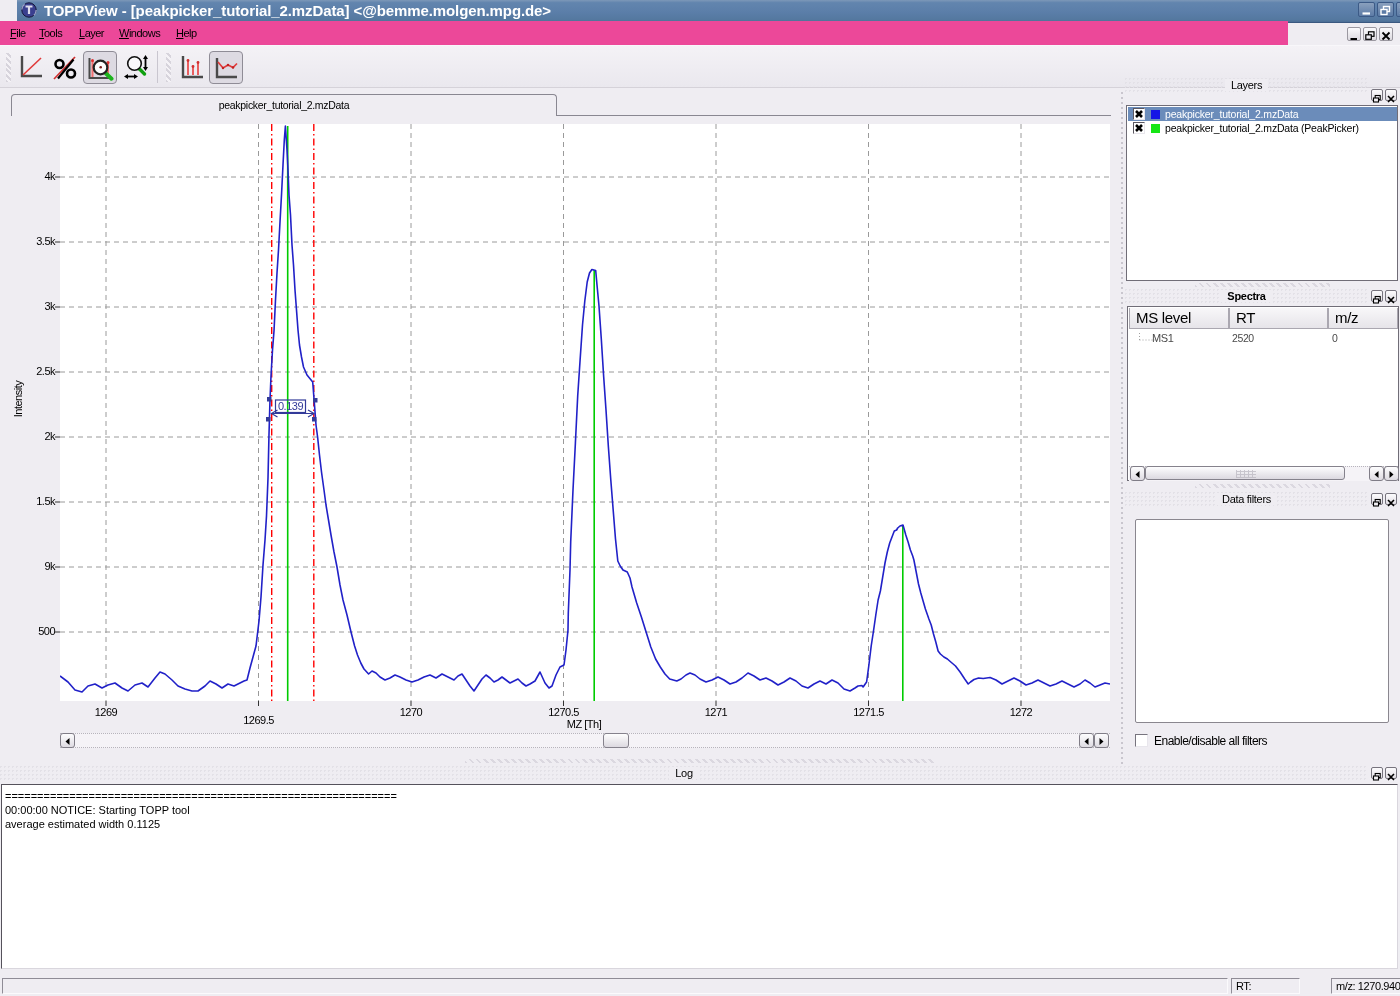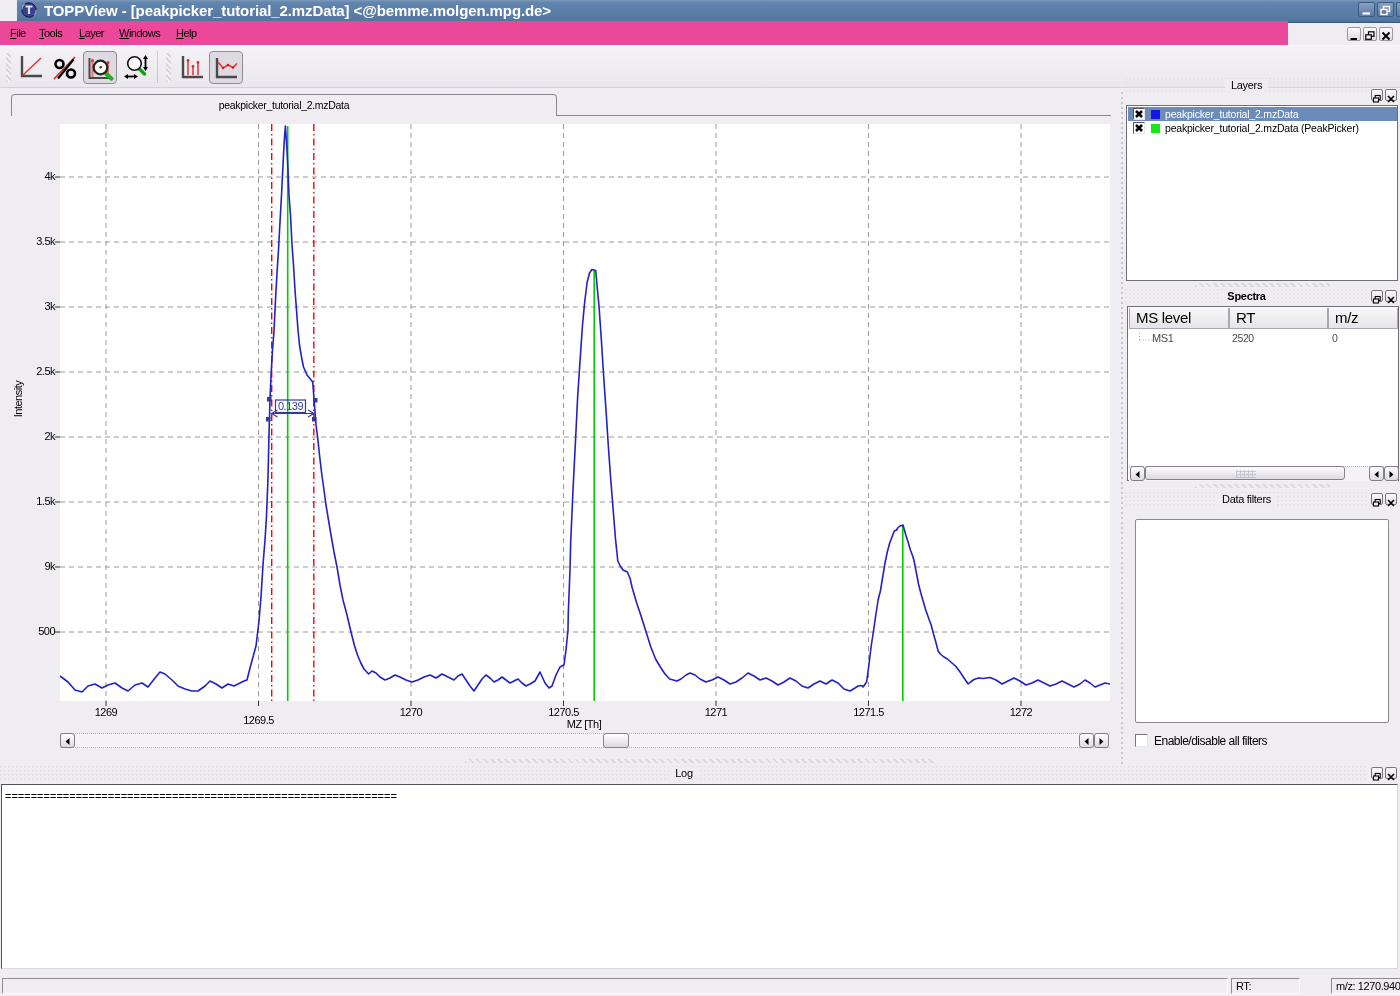--- a/index.html
+++ b/index.html
@@ -287,15 +287,17 @@
 <div class="abs dockhead" style="left:0px;top:766px;width:1368px;line-height:15px;"><span>Log</span></div>
 <div class="abs dbtn" style="left:1371px;top:767px"><svg width="10" height="10" viewBox="0 0 10 10">
       <rect x="3.2" y="1.5" width="5" height="4" fill="none" stroke="#000" stroke-width="1.1"></rect>
       <rect x="1.5" y="4" width="5" height="4" fill="#f2f0f4" stroke="#000" stroke-width="1.1"></rect>
     </svg></div>
 <div class="abs dbtn" style="left:1385px;top:767px"><svg width="10" height="10" viewBox="0 0 10 10">
       <path d="M2 2 L8 8 M8 2 L2 8" stroke="#000" stroke-width="1.6"></path>
     </svg></div>
 <div class="abs" style="left:1px;top:784px;width:1397px;height:185px;background:#fff;border:1px solid;border-color:#55525b #d9d6dd #d9d6dd #55525b;font-size:11px;letter-spacing:0px;color:#000;line-height:14px;padding:4px 0 0 3px;">
 <div>=============================================================</div>
+<div>00:00:00 NOTICE: Starting TOPP tool</div>
+<div>average estimated width 0.1125</div>
 </div>
 <div class="statf" style="left:2px;width:1226px;"></div>
 <div class="statf" style="left:1231px;width:69px;">RT:</div>
 <div class="statf" style="left:1303px;width:96px;margin-left:28px;">m/z: 1270.940602</div>
 </body></html>

